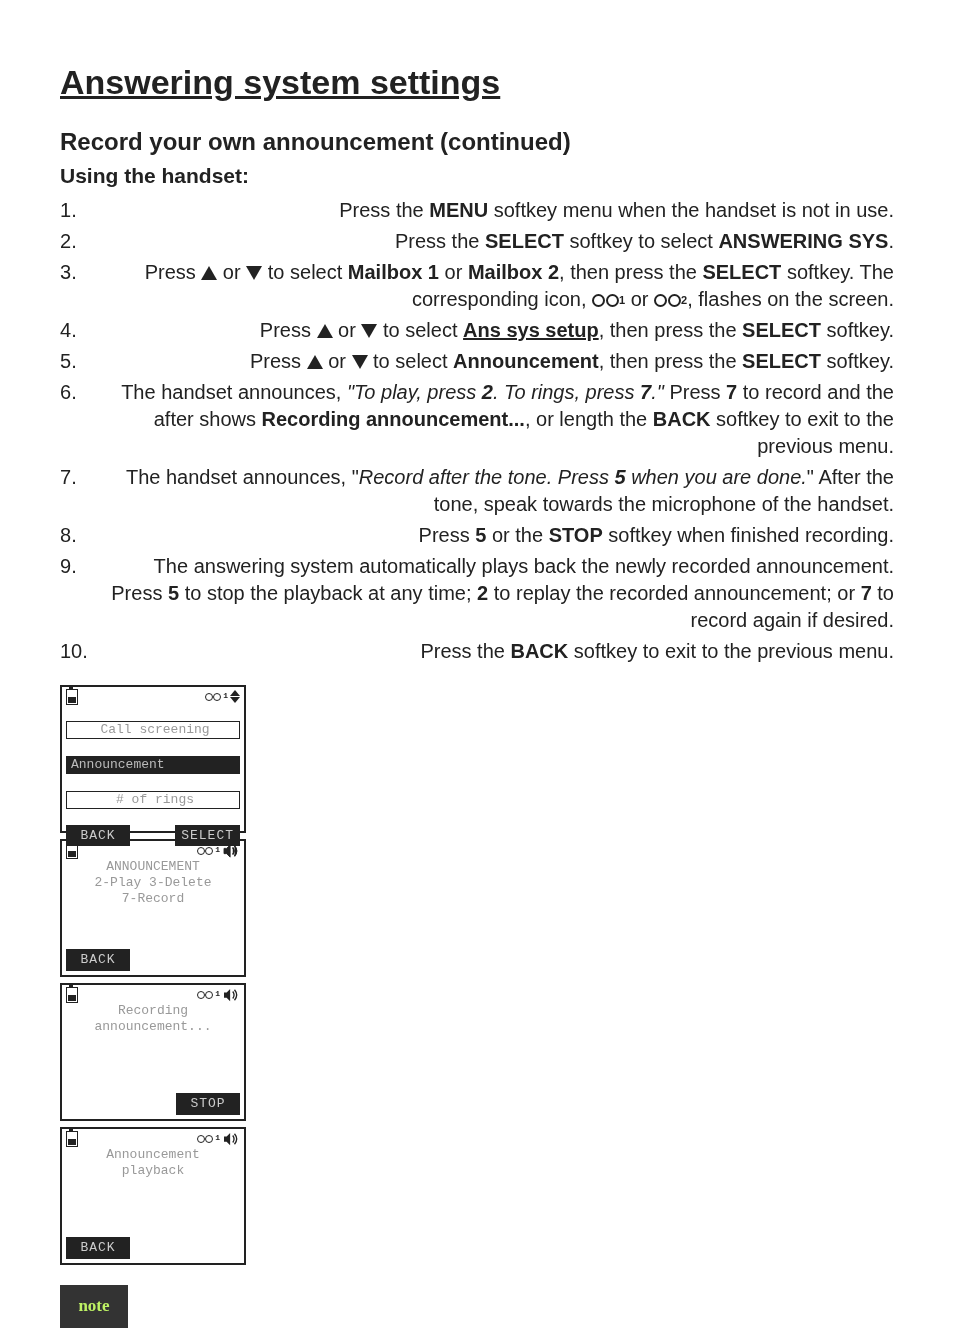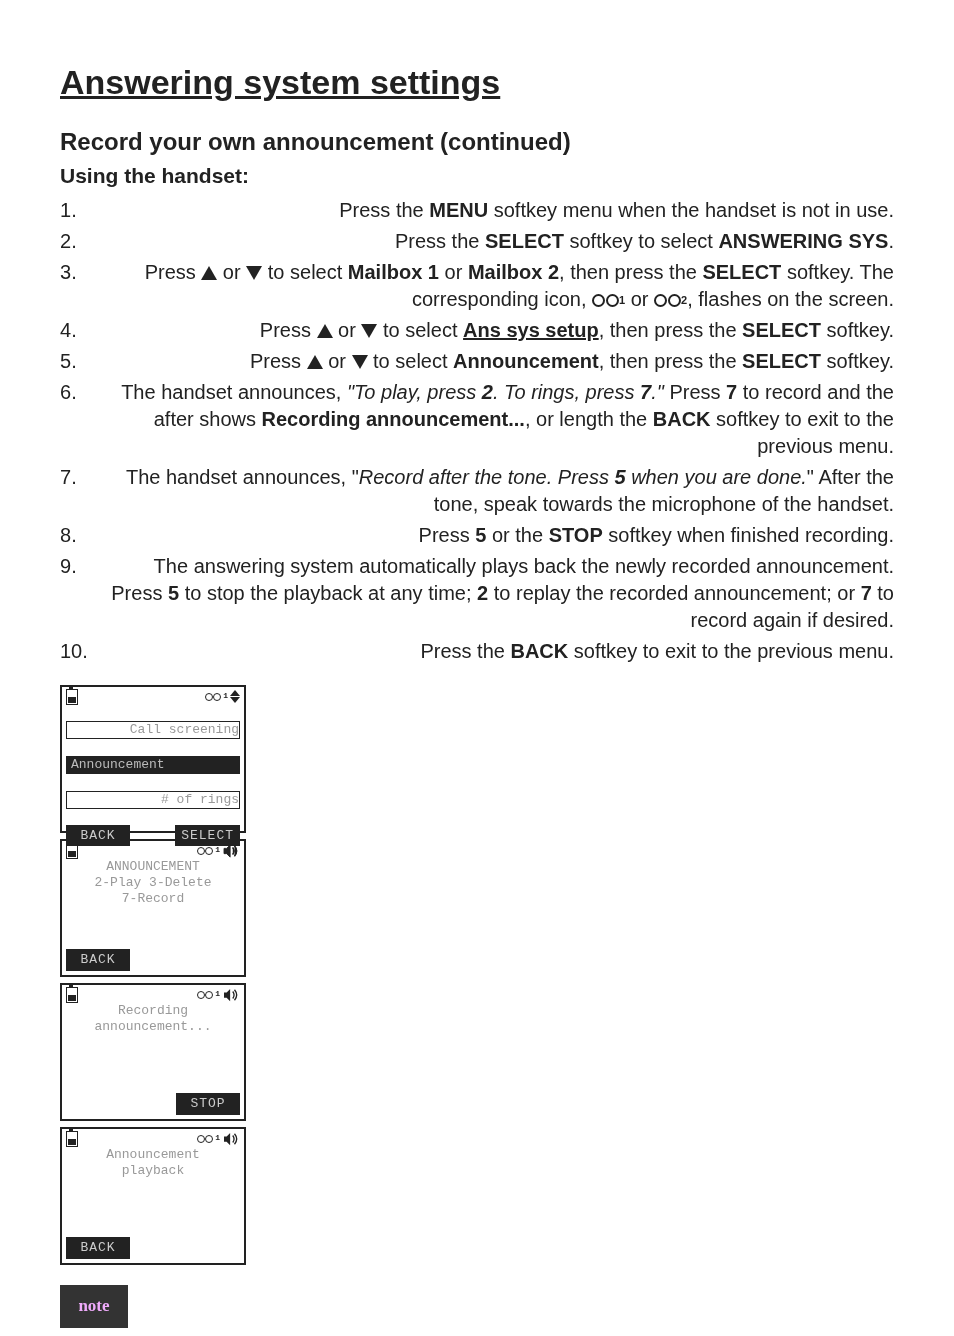--- a/index.html
+++ b/index.html
@@ -92,21 +92,21 @@
   }
   .tape-sup { font-size: 11px; vertical-align: super; font-weight: bold; }
   .note-row {
     display: flex;
     align-items: flex-start;
     gap: 12px;
     margin-top: 16px;
   }
   .note-badge {
     background: #333;
-    color: #f0abfc;
+    color: #bef264;
     font-family: Georgia, serif;
     font-weight: bold;
     font-size: 17px;
     padding: 10px 8px;
     width: 52px;
     text-align: center;
     flex: 0 0 auto;
     margin-top: 4px;
   }
   .note-bullets {
@@ -164,21 +164,21 @@
     border: 1.5px solid #222;
     margin: 1px 4px;
     text-align: left;
     padding-left: 4px;
     line-height: 16px;
   }
   .sc-box {
     border: 1.5px solid #222;
     margin: 16px 4px;
     line-height: 16px;
-    text-align:right;
+    text-align:center;
     padding-left:4px;
   }
   .sc-soft {
     display: flex;
     justify-content: space-between;
     padding: 0 4px 4px 4px;
     margin-top: auto;
     gap: 6px;
   }
   .sc-btn {

